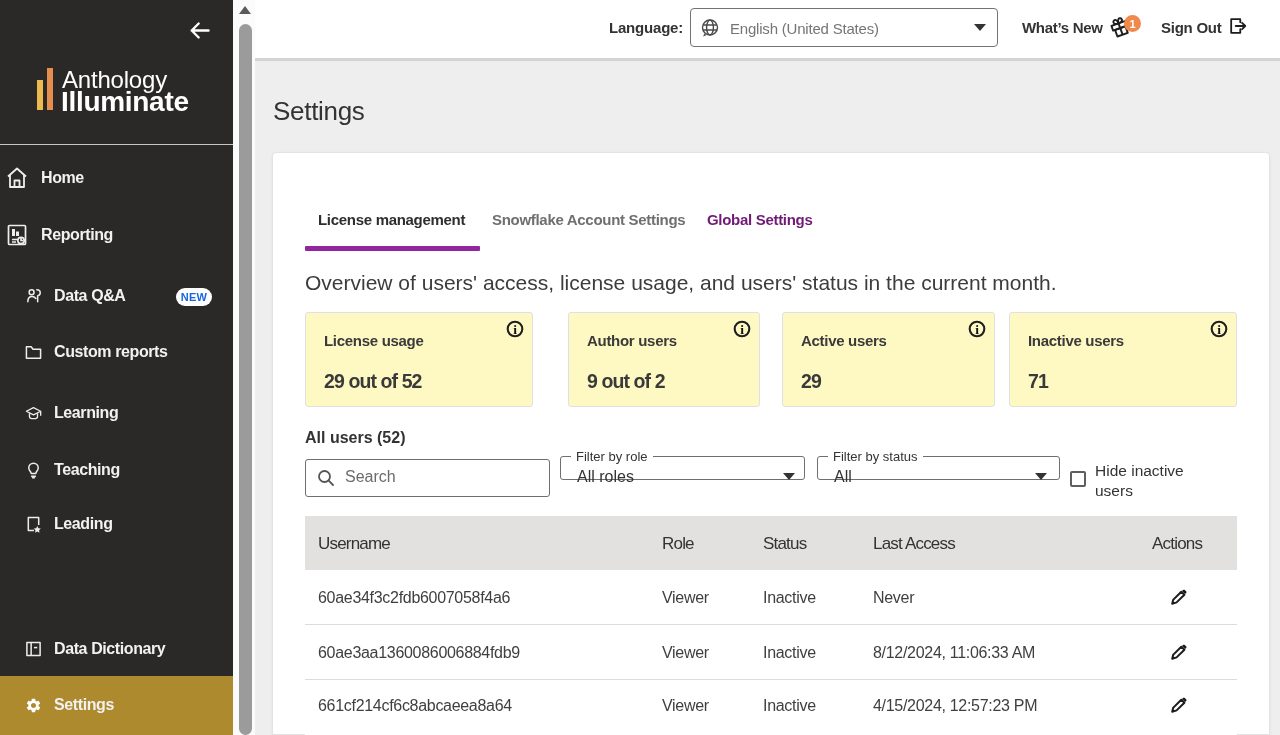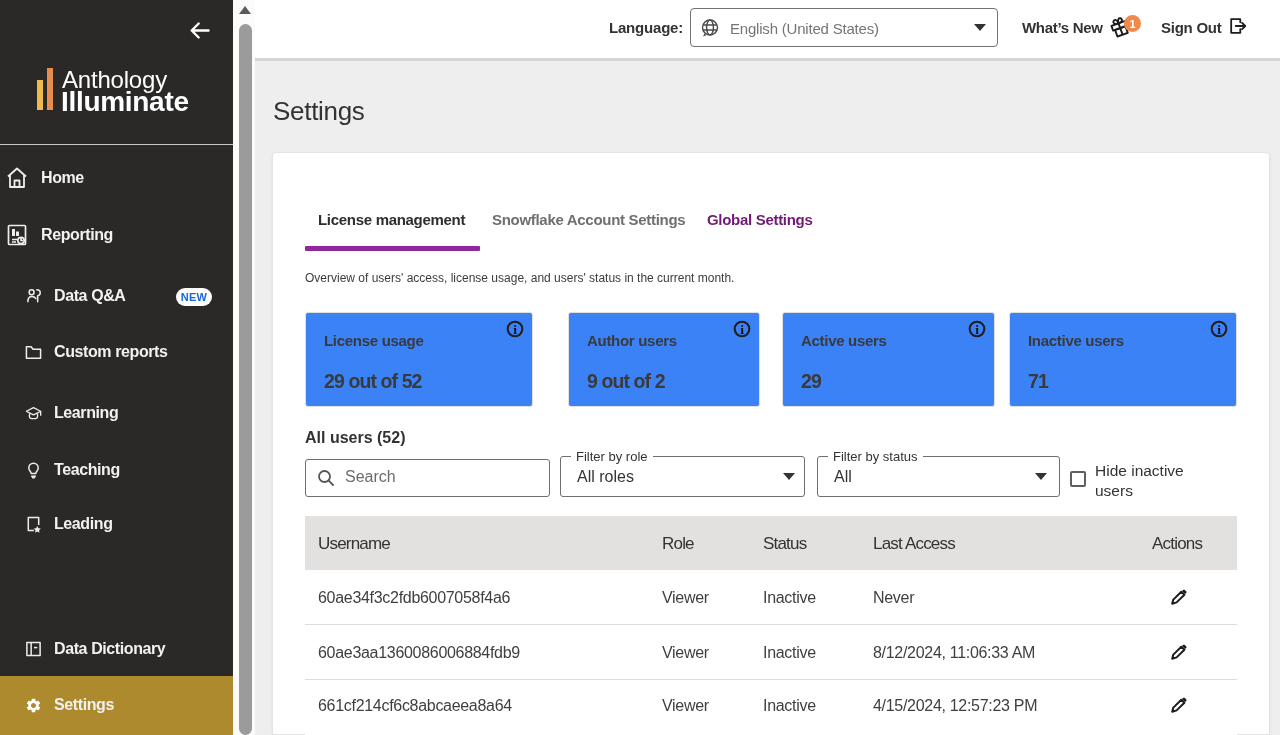--- a/index.html
+++ b/index.html
@@ -34,31 +34,31 @@
   #whatsnew { position:absolute; left:1022px; top:19px; font-size:15px; letter-spacing:-0.3px; font-weight:700; color:#333; }
   #badge1 { position:absolute; left:1124px; top:15px; width:17px; height:17px; border-radius:50%; background:#F0894C; color:#fff; font-size:11px; font-weight:700; display:flex; align-items:center; justify-content:center; }
   #signout { position:absolute; left:1161px; top:19px; font-size:15px; letter-spacing:-0.25px; font-weight:700; color:#333; }
 
   
   #pagetitle { position:absolute; left:273px; top:96px; font-size:26px; letter-spacing:-0.3px; font-weight:400; color:#333; }
   #card { position:absolute; left:272px; top:152px; width:998px; height:583px; background:#fff; border:1px solid #E3E3E3; border-radius:4px 4px 0 0; box-shadow:0 1px 3px rgba(0,0,0,.06); }
   
   .tab { position:absolute; top:211px; font-size:15px; letter-spacing:-0.3px; font-weight:600;text-align:right; }
   #tab-underline { position:absolute; left:305px; top:246px; width:175px; height:5px; background:#91279C; border-radius:1px; }
-  #tab-desc { position:absolute; left:305px; top:271px; font-size:12px; color:#3C3C3C; }
-
-  .stat { position:absolute; top:312px; height:95px; background:#3b82f6; border:1px solid #E0E0E0; border-radius:3px; }
+  #tab-desc { position:absolute; left:305px; top:271px; font-size:21px; color:#3C3C3C; }
+
+  .stat { position:absolute; top:312px; height:95px; background:#fef9c3; border:1px solid #E0E0E0; border-radius:3px; }
   .stat .t { position:absolute; left:18px; top:19px; font-size:15px; letter-spacing:-0.3px; font-weight:600; color:#3A3A3A; }
   .stat .v { position:absolute; left:18px; top:57px; font-size:19.5px; letter-spacing:-0.9px; font-weight:600; color:#3A3A3A; }
   .stat svg { position:absolute; top:7px; right:8px; }
 
   #allusers { position:absolute; left:305px; top:429px; font-size:16px; letter-spacing:0; font-weight:700; color:#333; }
   #searchbox { position:absolute; left:305px; top:459px; width:245px; height:38px; border:1px solid #6F6F6F; border-radius:3px; background:#fff; }
   #searchtext { position:absolute; left:345px; top:468px; font-size:16px; color:#6B6B6B; }
-  .fieldset { position:absolute; top:456px; height:41px; border:1px solid #6F6F6F; border-radius:3px; background:#fff; }
+  .fieldset { position:absolute; top:456px; height:24px; border:1px solid #6F6F6F; border-radius:3px; background:#fff; }
   .fieldset .legend { position:absolute; top:-8px; left:10px; background:#fff; padding:0 5px; font-size:13px; color:#333; }
   .fieldset .val { position:absolute; left:16px; top:11px; font-size:16px; color:#333; }
   #checkbox { position:absolute; left:1070px; top:471px; width:16px; height:16px; border:2px solid #5f5f5f; border-radius:2px; background:#fff; }
   #cblabel { position:absolute; left:1095px; top:461px; font-size:15.5px; color:#333; line-height:20px; }
 
   #thead { position:absolute; left:305px; top:516px; width:932px; height:54px; background:#E3E1E0; }
   .th { position:absolute; top:534px; font-size:17px; letter-spacing:-0.8px; font-weight:400; color:#333; }
   .row { position:absolute; left:305px; width:932px; height:55px; background:#fff; border-bottom:1px solid #DCDCDC; }
   .td { position:absolute; font-size:16px; letter-spacing:-0.3px; color:#3F3F3F; }
 </style>

